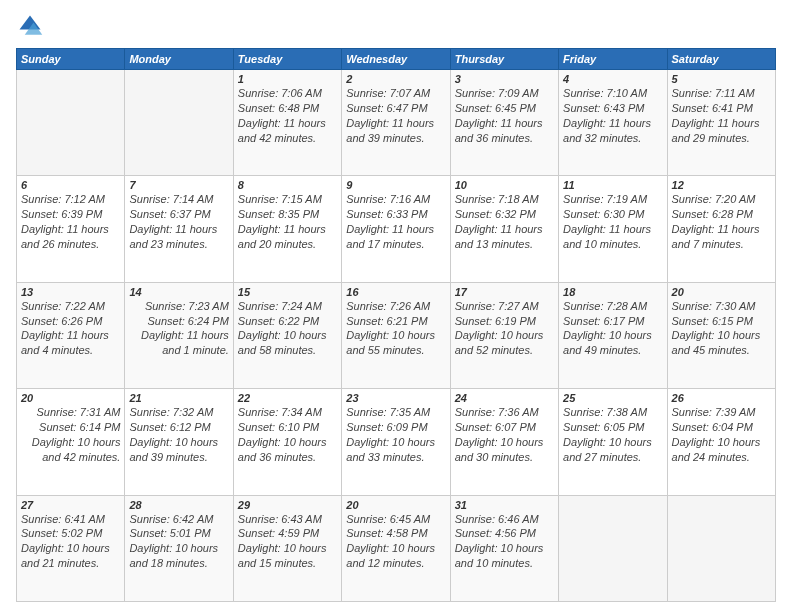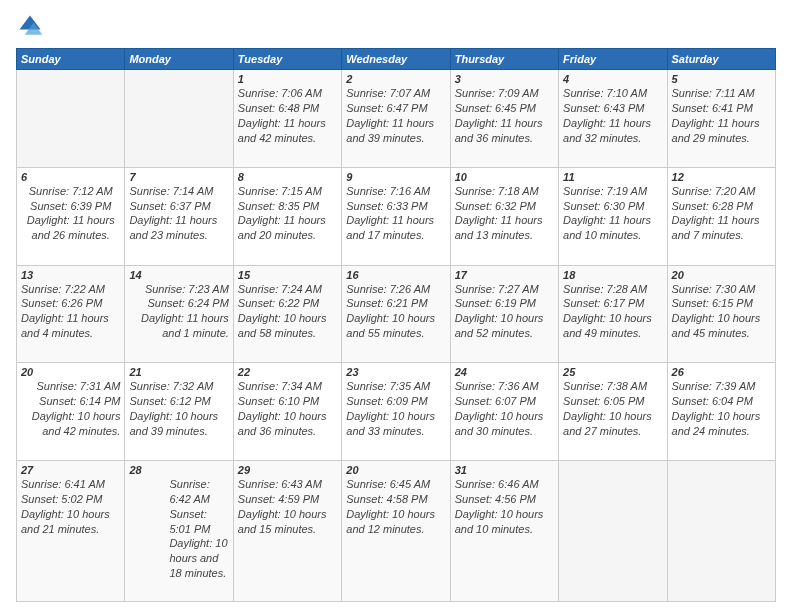--- a/index.html
+++ b/index.html
@@ -174,21 +174,21 @@
             <td>
               <span class="day-num">5</span>
               <div class="day-info" style="white-space: pre-line;">Sunrise: 7:11 AM
 Sunset: 6:41 PM
 Daylight: 11 hours and 29 minutes.</div>
             </td>
           </tr>
           <tr>
             <td>
               <span class="day-num">6</span>
-              <div class="day-info" style="white-space: pre-line; text-align: center;">Sunrise: 7:12 AM
+              <div class="day-info" style="white-space: pre-line;">Sunrise: 7:12 AM
 Sunset: 6:39 PM
 Daylight: 11 hours and 26 minutes.</div>
             </td>
             <td>
               <span class="day-num">7</span>
               <div class="day-info" style="white-space: pre-line;">Sunrise: 7:14 AM
 Sunset: 6:37 PM
 Daylight: 11 hours and 23 minutes.</div>
             </td>
             <td>
@@ -312,21 +312,21 @@
           </tr>
           <tr>
             <td>
               <span class="day-num">27</span>
               <div class="day-info" style="white-space: pre-line;">Sunrise: 6:41 AM
 Sunset: 5:02 PM
 Daylight: 10 hours and 21 minutes.</div>
             </td>
             <td>
               <span class="day-num">28</span>
-              <div class="day-info" style="white-space: pre-line; margin-left: 40px;">Sunrise: 6:42 AM
+              <div class="day-info" style="white-space: pre-line;">Sunrise: 6:42 AM
 Sunset: 5:01 PM
 Daylight: 10 hours and 18 minutes.</div>
             </td>
             <td>
               <span class="day-num">29</span>
               <div class="day-info" style="white-space: pre-line;">Sunrise: 6:43 AM
 Sunset: 4:59 PM
 Daylight: 10 hours and 15 minutes.</div>
             </td>
             <td>

